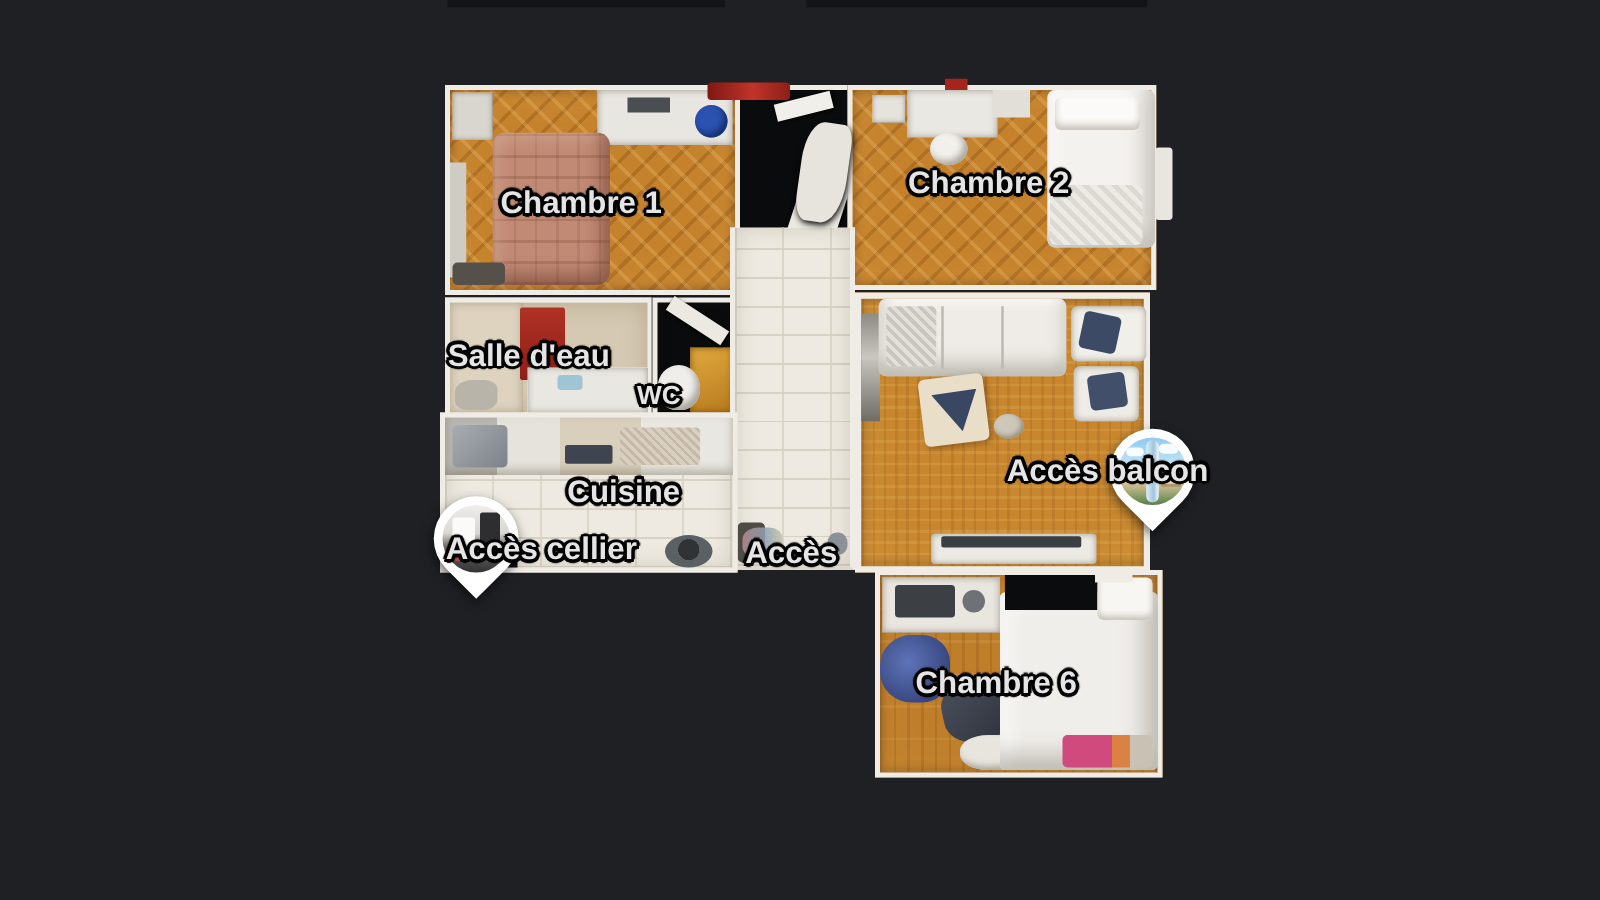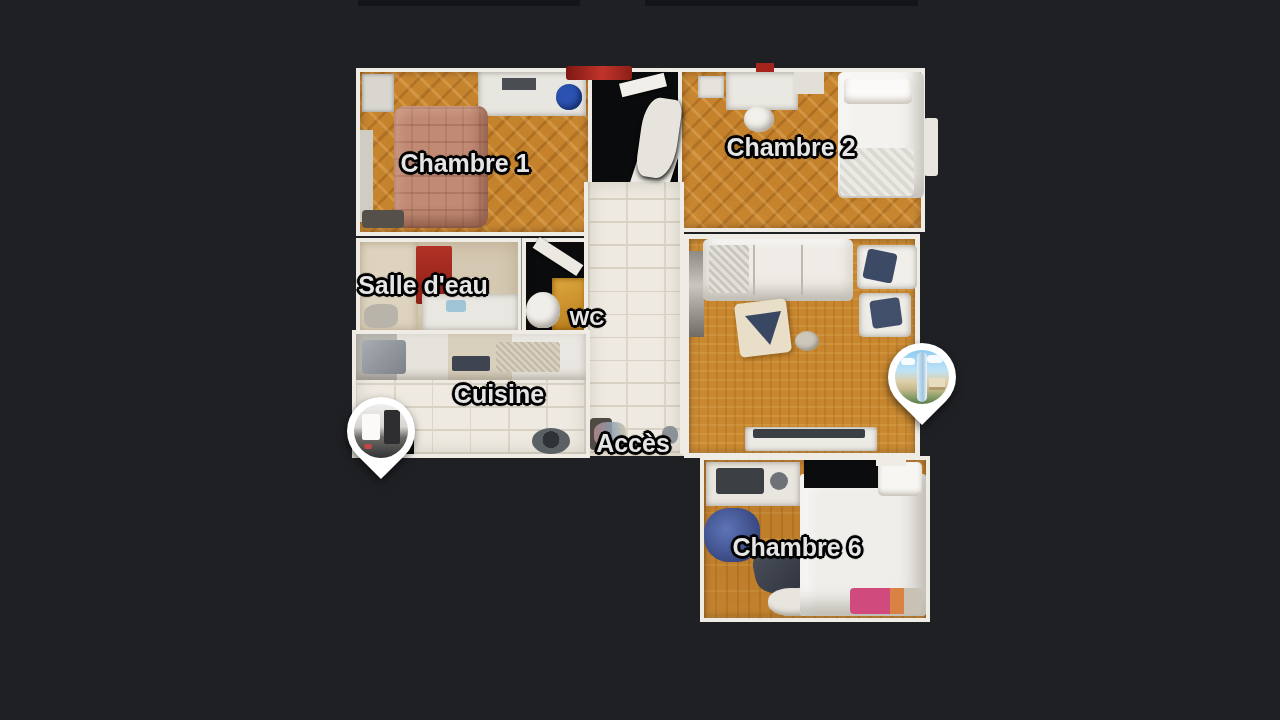--- a/index.html
+++ b/index.html
@@ -183,37 +183,39 @@
          box-shadow:inset -10px -12px 18px rgba(148,143,132,.55), inset 8px 8px 14px rgba(255,255,255,.75);"></div>
     <div class="f" style="left:100px;top:0px;width:74px;height:28px;background:#0b0c0d;"></div>
     <div class="f" style="left:174px;top:2px;width:44px;height:34px;background:#f7f6f3;border-radius:5px;box-shadow:inset 0 -3px 5px #c5c0b6;"></div>
     <div class="f" style="left:146px;top:128px;width:72px;height:26px;background:linear-gradient(90deg,#d14a7e 0 55%,#d98243 55% 75%,#c9c2b4 75% 100%);border-radius:4px;"></div>
     <div class="f" style="left:172px;top:-4px;width:30px;height:10px;background:#efece6;"></div>
   </div>
 
   <div class="lbl" style="left:465px;top:163px;">Chambre 1</div>
   <div class="lbl" style="left:791px;top:147px;">Chambre 2</div>
   <div class="lbl" style="left:423px;top:285px;">Salle d'eau</div>
-  <div class="lbl small" style="left:587px;top:317px;">WC</div>
+  <div class="lbl small" style="left:527px;top:317px;">WC</div>
   <div class="lbl" style="left:499px;top:394px;">Cuisine</div>
   <div class="lbl" style="left:633px;top:443px;">Accès</div>
   <div class="lbl" style="left:797px;top:547px;">Chambre 6</div>
 
   <div class="pin" style="left:347px;top:397px;">
     <div class="pin-body"></div>
     <div class="pin-photo photo-cellier">
       <div style="position:absolute;left:8px;top:10px;width:18px;height:26px;background:#fbfaf8;border-radius:2px;"></div>
       <div style="position:absolute;left:30px;top:6px;width:16px;height:34px;background:#2e2e30;border-radius:2px;"></div>
       <div style="position:absolute;left:10px;top:40px;width:8px;height:5px;background:#c04545;border-radius:2px;"></div>
     </div>
   </div>
+  <div class="lbl" style="left:433px;top:440px;z-index:31;">Accès cellier</div>
 
   <div class="pin" style="left:888px;top:343px;">
     <div class="pin-body"></div>
     <div class="pin-photo photo-balcon">
       <div style="position:absolute;left:6px;top:8px;width:14px;height:7px;background:#fff;border-radius:6px;opacity:.9;"></div>
       <div style="position:absolute;left:32px;top:5px;width:16px;height:8px;background:#fff;border-radius:6px;opacity:.9;"></div>
       <div style="position:absolute;left:34px;top:28px;width:16px;height:12px;background:#e8dcc0;box-shadow:inset 0 -3px 0 #b09a6e;"></div>
       <div style="position:absolute;left:22px;top:2px;width:10px;height:50px;background:linear-gradient(90deg,#dceef8,#9fc4dd 60%,#f2f8fb);border-radius:5px;"></div>
     </div>
   </div>
+  <div class="lbl" style="left:886px;top:377px;z-index:31;">Accès balcon</div>
 
 </div>
 
 </body></html>

